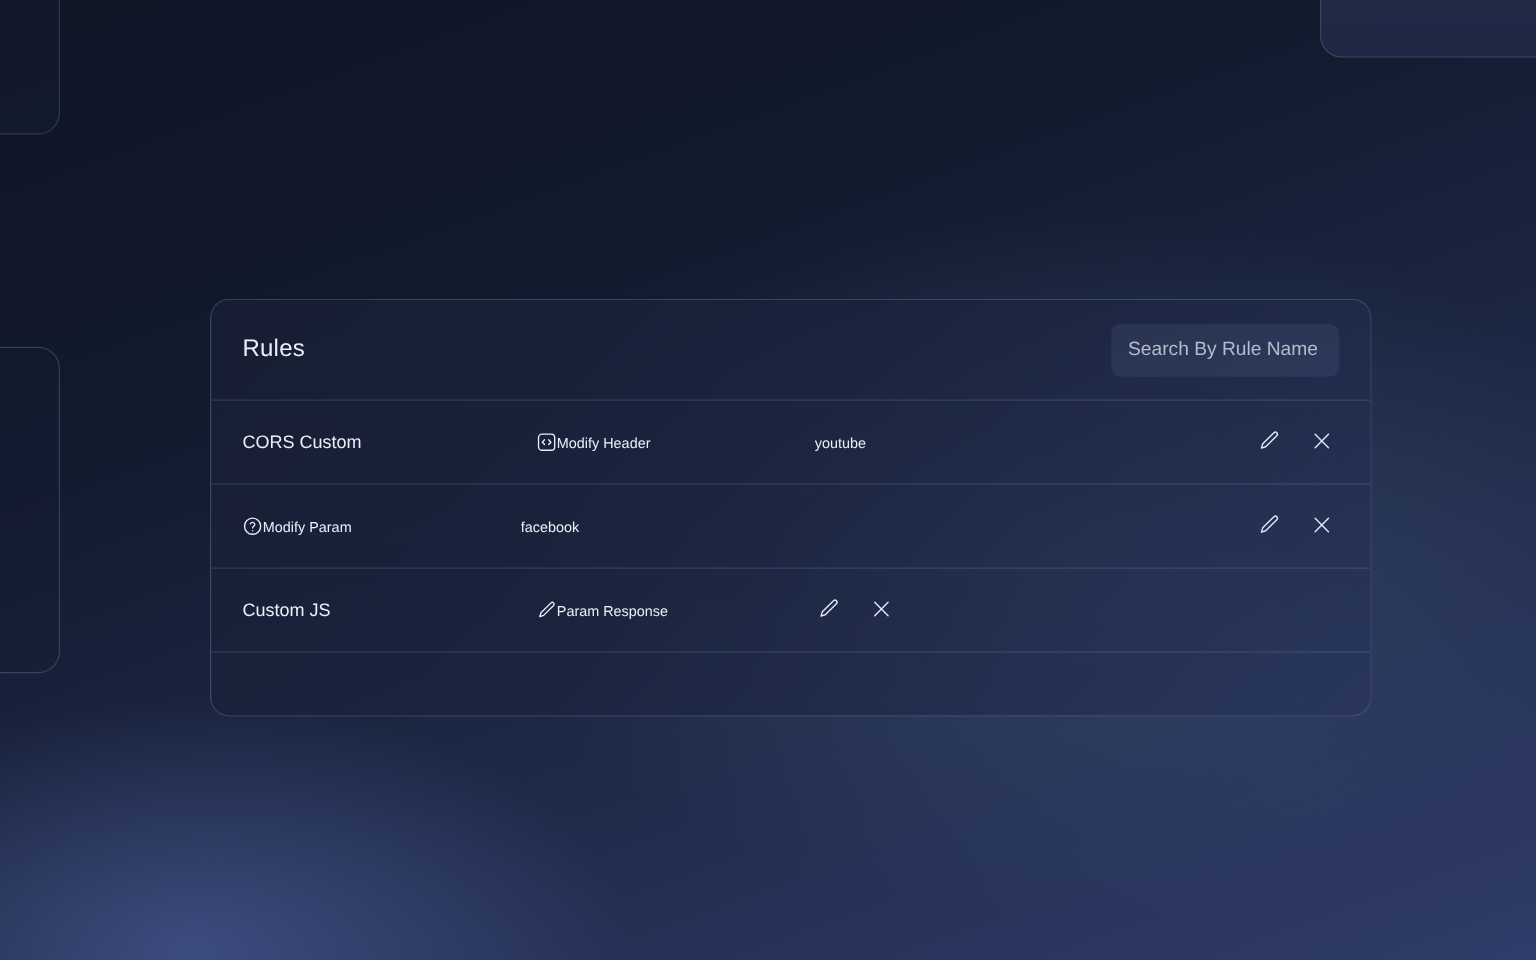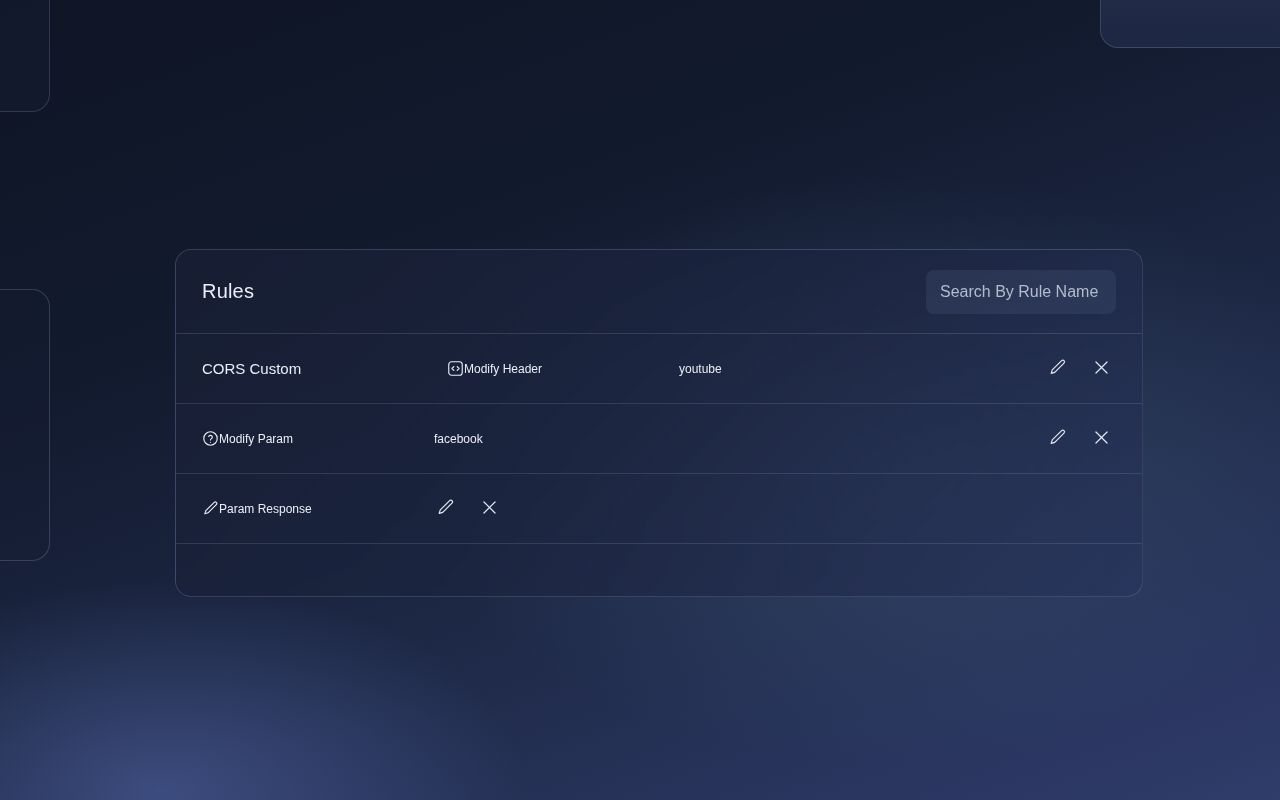--- a/index.html
+++ b/index.html
@@ -270,20 +270,21 @@
             <svg width="19" height="19" viewBox="0 0 24 24" fill="none" stroke="#e3e9f5" stroke-width="1.5" stroke-linecap="round">
               <path d="M5 5 19 19"></path>
                 <path d="M19 5 5 19"></path>
             </svg>
           </span>
         </button>
       </div>
     </div>
 
     <div class="rule-row">
+      <div class="col-name">Custom JS</div>
       <div class="col-type">
         <span class="type-icon">
           <svg width="17" height="17" viewBox="0 0 24 24" fill="none" stroke="#eaeff8" stroke-width="1.6" stroke-linecap="round" stroke-linejoin="round">
             <path d="M17.2 3.4a2.1 2.1 0 0 1 3 3L8.5 18.1 4 19.5l1.4-4.5z"></path>
           </svg>
         </span>
         <span>Param Response</span>
       </div>
       <div class="col-actions">
         <button class="icon-btn">

